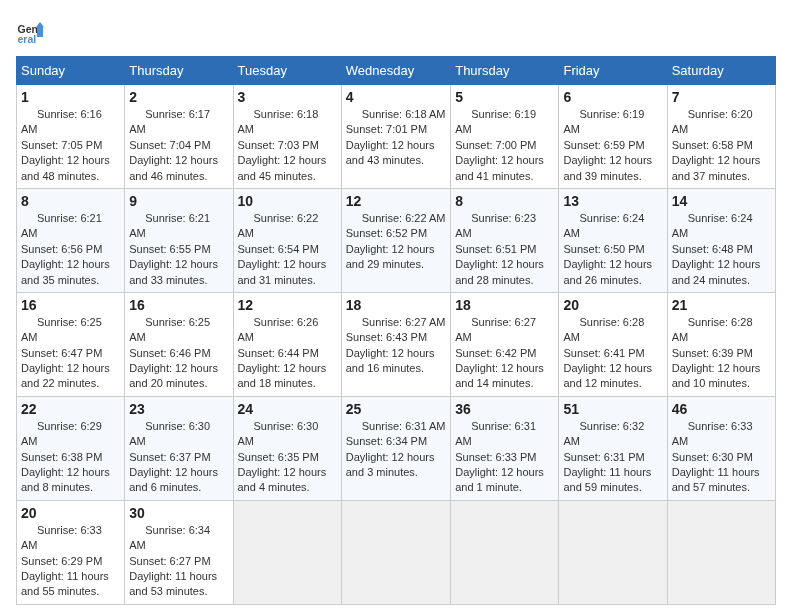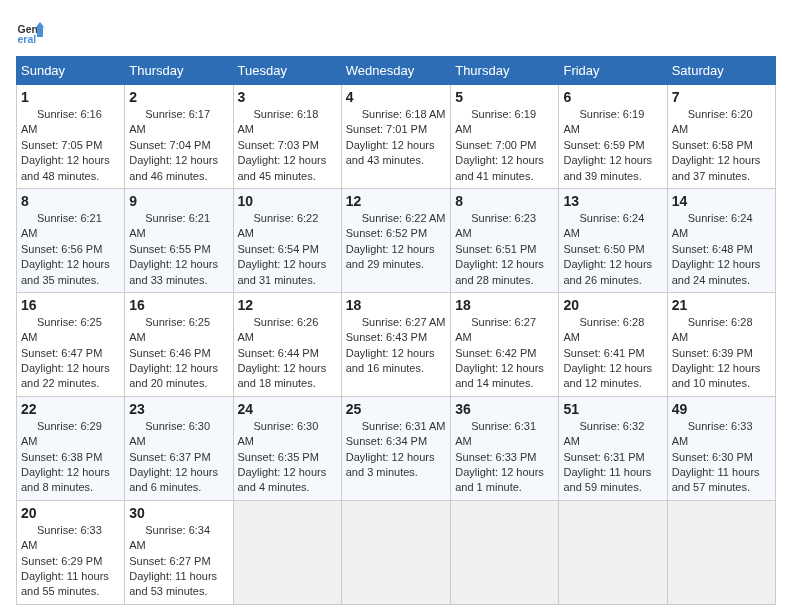--- a/index.html
+++ b/index.html
@@ -174,21 +174,21 @@
         <td><span class="day-num">23</span>
 <span class="day-detail">Sunrise: 6:30 AM<br>Sunset: 6:37 PM<br>Daylight: 12 hours and 6 minutes.</span></td>
         <td><span class="day-num">24</span>
 <span class="day-detail">Sunrise: 6:30 AM<br>Sunset: 6:35 PM<br>Daylight: 12 hours and 4 minutes.</span></td>
         <td><span class="day-num">25</span>
 <span class="day-detail">Sunrise: 6:31 AM<br>Sunset: 6:34 PM<br>Daylight: 12 hours and 3 minutes.</span></td>
         <td><span class="day-num">36</span>
 <span class="day-detail">Sunrise: 6:31 AM<br>Sunset: 6:33 PM<br>Daylight: 12 hours and 1 minute.</span></td>
         <td><span class="day-num">51</span>
 <span class="day-detail">Sunrise: 6:32 AM<br>Sunset: 6:31 PM<br>Daylight: 11 hours and 59 minutes.</span></td>
-        <td><span class="day-num">49</span>
+        <td><span class="day-num">46</span>
 <span class="day-detail">Sunrise: 6:33 AM<br>Sunset: 6:30 PM<br>Daylight: 11 hours and 57 minutes.</span></td>
       </tr>
       <tr>
         <td><span class="day-num">20</span>
 <span class="day-detail">Sunrise: 6:33 AM<br>Sunset: 6:29 PM<br>Daylight: 11 hours and 55 minutes.</span></td>
         <td><span class="day-num">30</span>
 <span class="day-detail">Sunrise: 6:34 AM<br>Sunset: 6:27 PM<br>Daylight: 11 hours and 53 minutes.</span></td>
         <td class="empty"></td>
         <td class="empty"></td>
         <td class="empty"></td>

